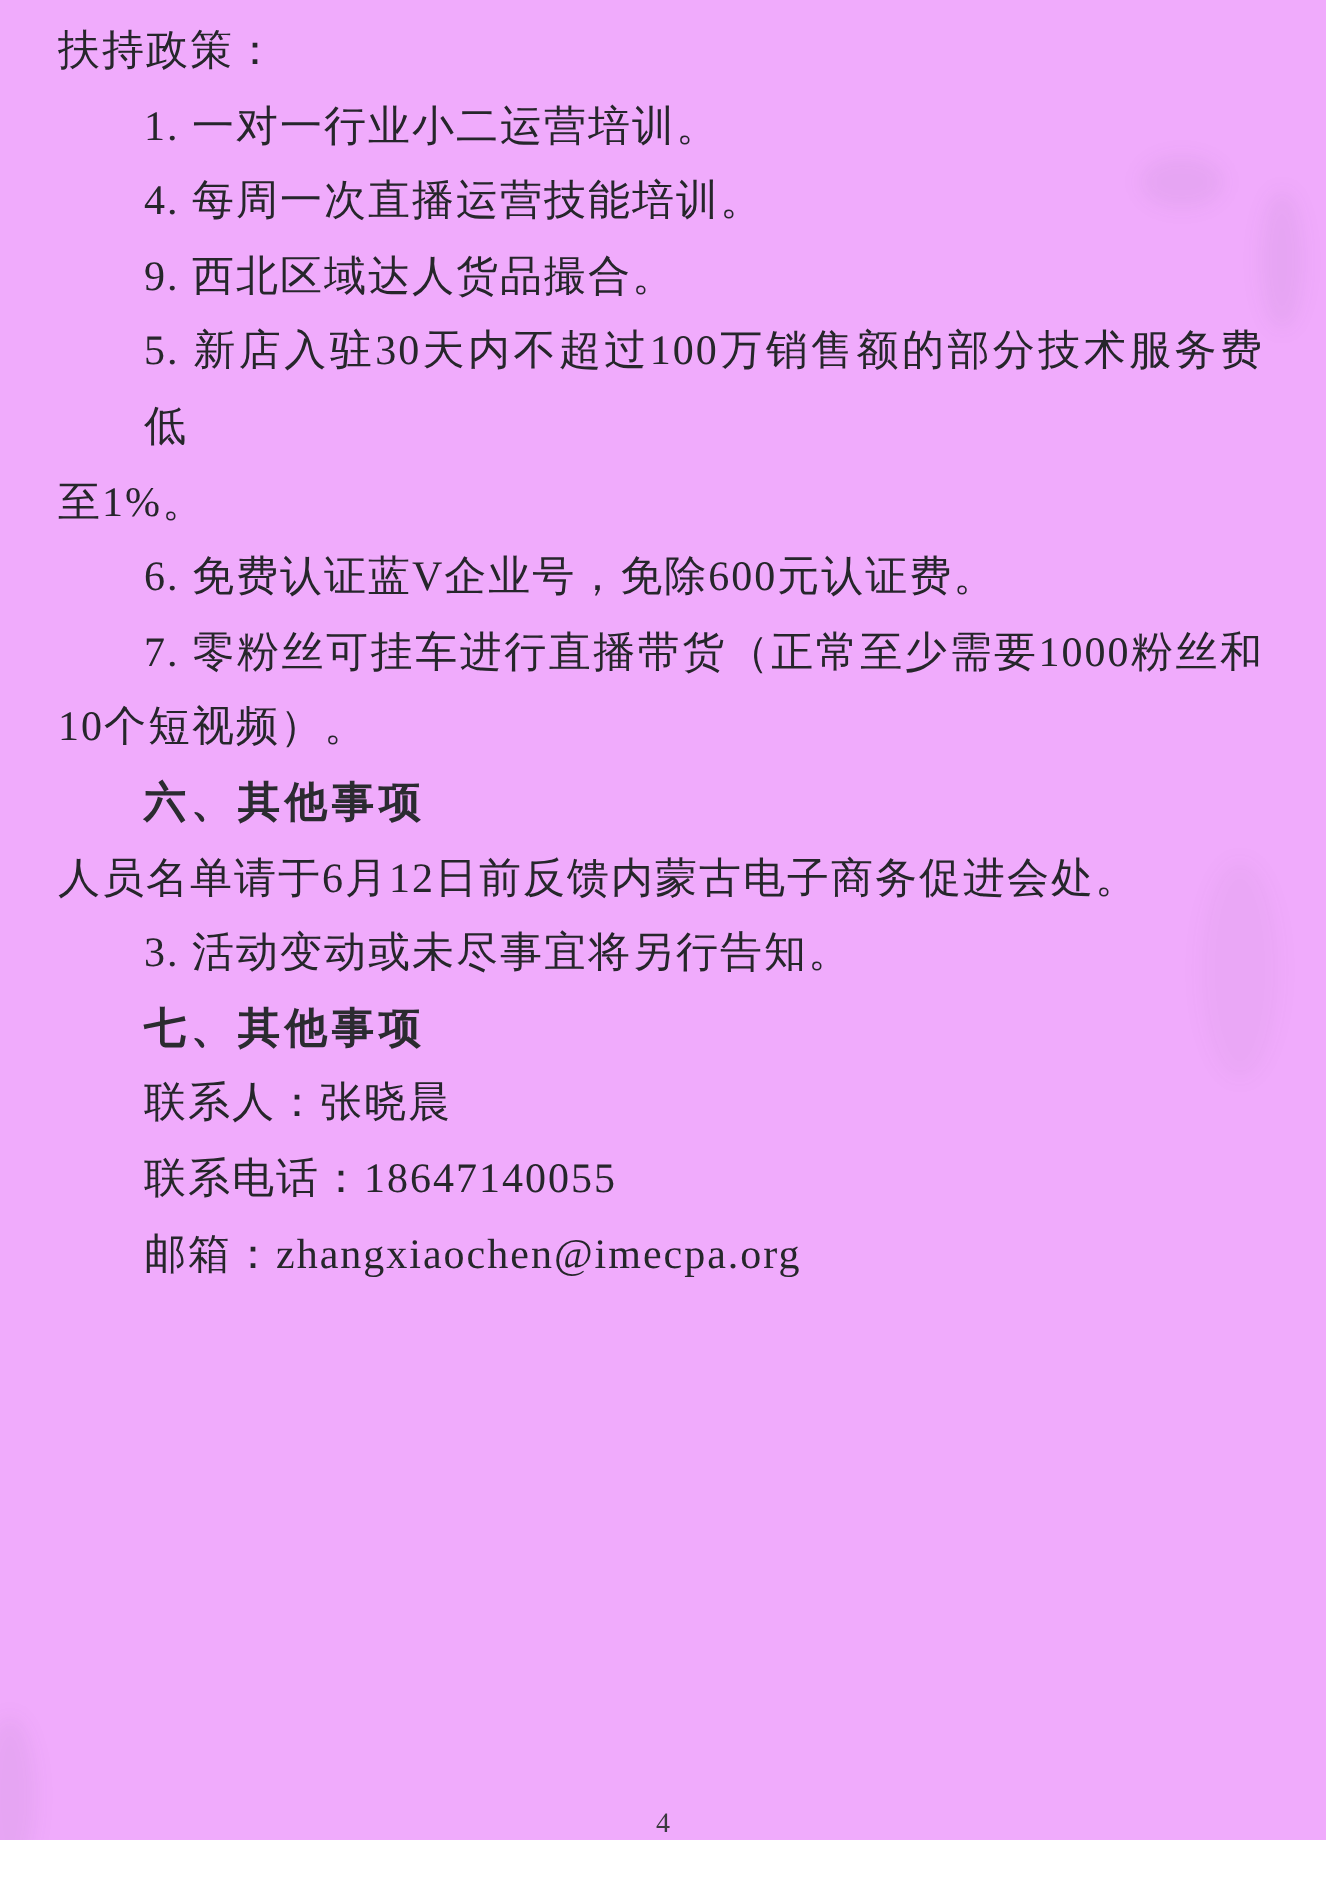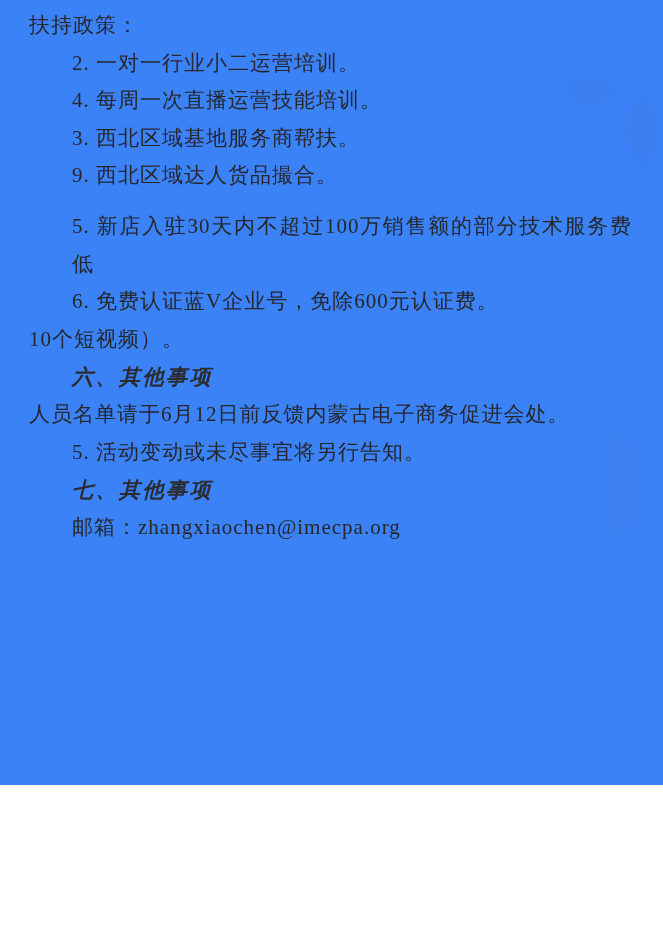--- a/index.html
+++ b/index.html
@@ -3,22 +3,22 @@
 <meta charset="utf-8">
 <style>
   html, body {
     margin: 0;
     padding: 0;
     background: #ffffff;
   }
   .page {
     position: relative;
     width: 663px;
-    height: 785px;
-    background: #3b82f6;
+    height: 920px;
+    background: #f0abfc;
     overflow: hidden;
     font-family: "Liberation Serif", "DejaVu Serif", serif;
     color: #26262b;
   }
   .content {
     position: absolute;
     top: 7px;
     left: 29px;
     right: 31px;
   }
@@ -27,28 +27,26 @@
     line-height: 37.6px;
     letter-spacing: 1px;
     min-height: 37.6px;
   }
   .indent {
     padding-left: 43px;
   }
   .justify {
     text-align: justify;
     text-align-last: justify;
-    margin-top: 13px;
   }
   .heading {
     font-family: "Liberation Sans", "DejaVu Sans", sans-serif;
     font-weight: bold;
     letter-spacing: 2.5px;
     color: #2b2b30;
-    font-style: italic;
   }
   .footer {
     position: absolute;
     bottom 0;
     top: 905px;
     left: 0;
     width: 100%;
     text-align: center;
     font-size: 14px;
     color: #3a3a3f;
@@ -66,31 +64,34 @@
   .smudge-2 { left: 630px; top: 95px;  width: 22px; height: 70px; }
   .smudge-3 { left: -8px;  top: 858px; width: 26px; height: 80px; }
   .smudge-4 { left: 600px; top: 430px; width: 40px; height: 110px; background: rgba(60,60,70,0.03); }
 </style>
 </head>
 <body>
 
 <div class="page">
   <div class="content">
     <div class="line">扶持政策：</div>
-    <div class="line indent">2. 一对一行业小二运营培训。</div>
+    <div class="line indent">1. 一对一行业小二运营培训。</div>
     <div class="line indent">4. 每周一次直播运营技能培训。</div>
-    <div class="line indent">3. 西北区域基地服务商帮扶。</div>
     <div class="line indent">9. 西北区域达人货品撮合。</div>
     <div class="line indent justify">5. 新店入驻30天内不超过100万销售额的部分技术服务费低</div>
+    <div class="line">至1%。</div>
     <div class="line indent">6. 免费认证蓝V企业号，免除600元认证费。</div>
+    <div class="line indent justify">7. 零粉丝可挂车进行直播带货（正常至少需要1000粉丝和</div>
     <div class="line">10个短视频）。</div>
     <div class="line indent heading">六、其他事项</div>
     <div class="line">人员名单请于6月12日前反馈内蒙古电子商务促进会处。</div>
-    <div class="line indent">5. 活动变动或未尽事宜将另行告知。</div>
+    <div class="line indent">3. 活动变动或未尽事宜将另行告知。</div>
     <div class="line indent heading">七、其他事项</div>
+    <div class="line indent">联系人：张晓晨</div>
+    <div class="line indent">联系电话：18647140055</div>
     <div class="line indent">邮箱：zhangxiaochen@imecpa.org</div>
   </div>
 
   <div class="smudge smudge-1"></div>
   <div class="smudge smudge-2"></div>
   <div class="smudge smudge-3"></div>
   <div class="smudge smudge-4"></div>
 
   <div class="footer">4</div>
 </div>

